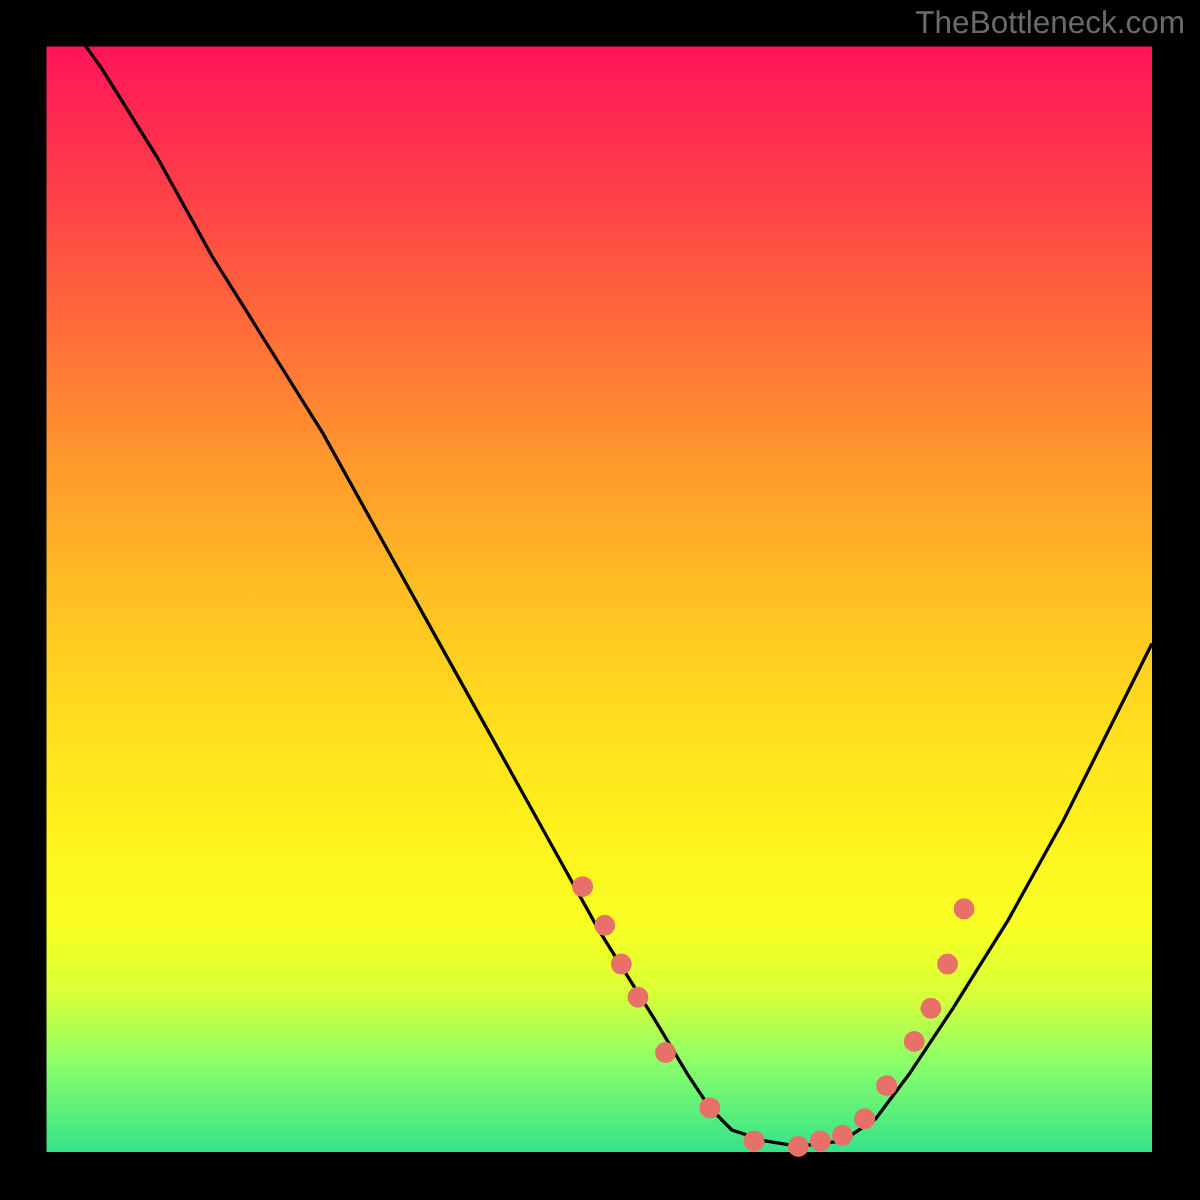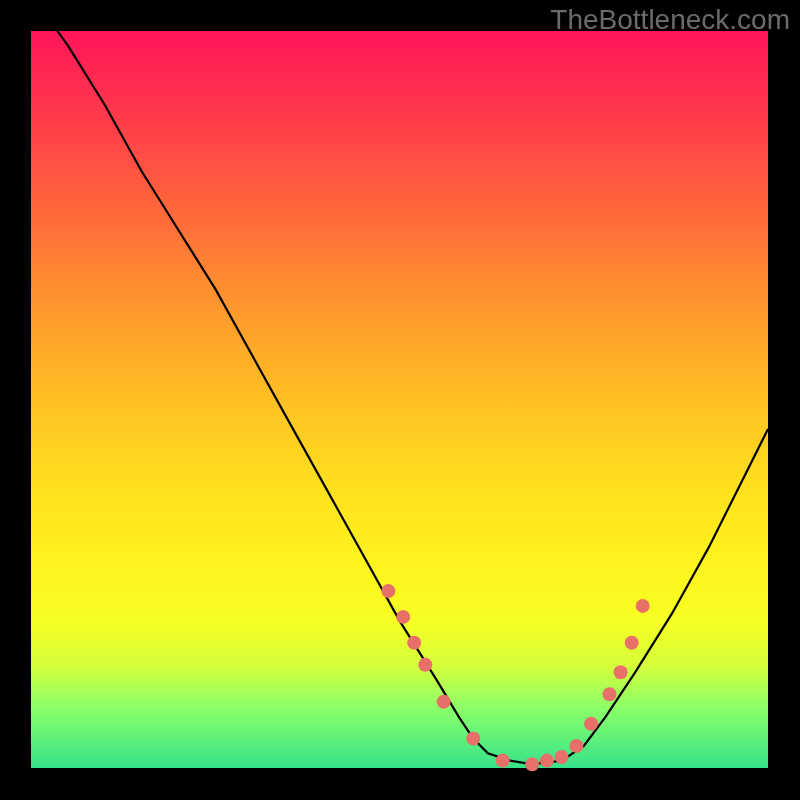--- a/index.html
+++ b/index.html
@@ -1,17 +1,17 @@
 <!DOCTYPE html>
 <html><head>
 <meta charset="utf-8">
 <style>
 body { margin: 0; padding: 0; width: 800px; height: 800px; background: #000; overflow: hidden; font-family: Arial, sans-serif; }
 .container { position: relative; width: 800px; height: 800px; }
-.watermark { position: absolute; top: 4px; right: 10px; color: #6b6b6b; font-size: 28px; font-weight: 500; z-index: 10; }
+.watermark { position: absolute; top: 4px; right: 10px; color: #6b6b6b; font-size: 21px; font-weight: 500; z-index: 10; }
 .plot-area { position: absolute; left: 31px; top: 31px; width: 737px; height: 737px; background: linear-gradient(to bottom,
   #ff1558 0%,
   #ff3b4a 12%,
   #ff6a3a 25%,
   #ff9a2d 38%,
   #ffc023 50%,
   #ffe01e 62%,
   #fff31e 72%,
   #f7ff23 80%,
   #d6ff3a 86%,

